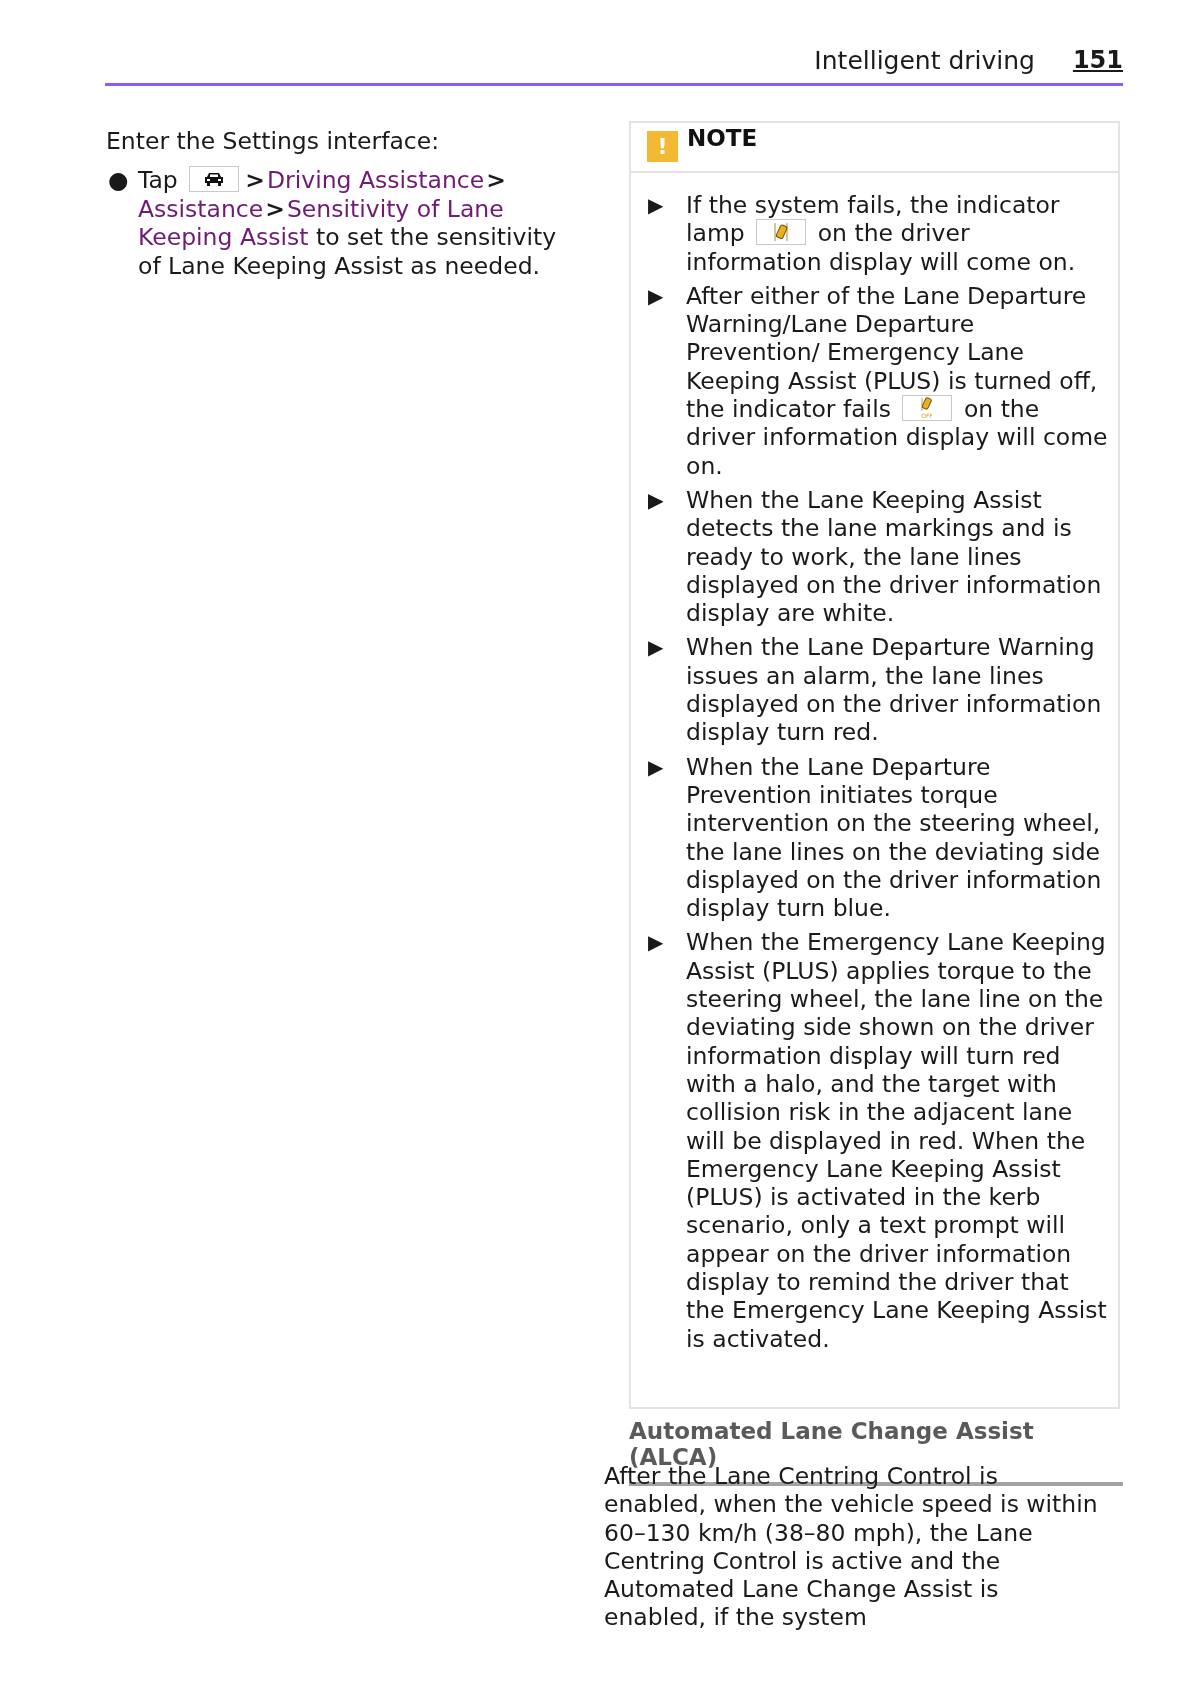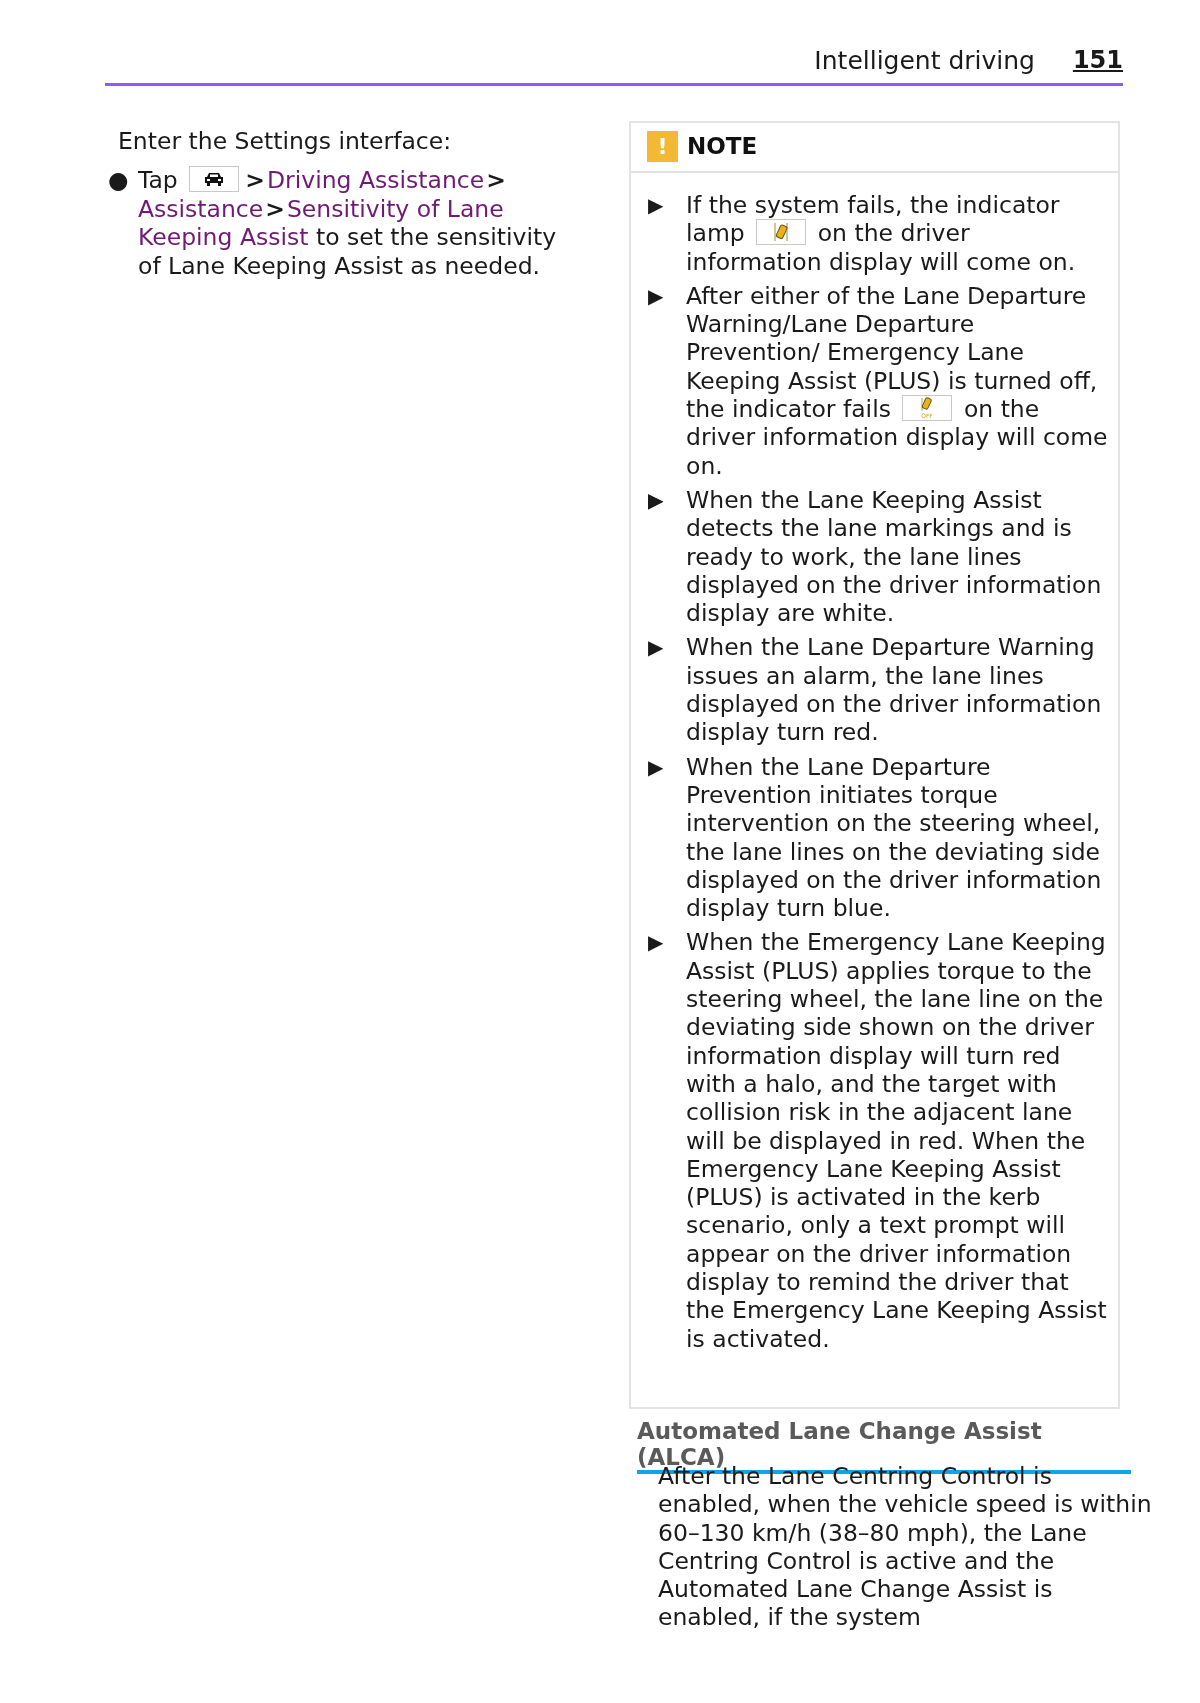--- a/index.html
+++ b/index.html
@@ -5,45 +5,45 @@
   html, body { margin:0; padding:0; background:#ffffff; }
   body { width:1200px; height:1703px; position:relative; overflow:hidden;
          font-family:"DejaVu Sans", "Liberation Sans", sans-serif; color:#1a1a1a; }
   .page-header { position:absolute; left:105px; top:40px; width:1018px; height:43px;
                  border-bottom:3px solid #8b5cf6; }
   .page-header .section { position:absolute; right:88px; top:6px; font-size:25px; color:#1a1a1a; }
   .page-header .pageno { position:absolute; right:0; top:6px; font-size:24px; font-weight:bold;text-decoration:underline; }
 
   .left-col { position:absolute; left:106px; top:119px; width:480px; }
   .left-col h3 { margin:0; font-size:23px; line-height:28px; font-weight:bold; }
-  .left-col .intro { margin:8px 0 0 12px; font-size:23.5px; line-height:29px; }
+  .left-col .intro { margin:8px 0 0 0; font-size:23.5px; line-height:29px; }
   .bullet-list { list-style:none; margin:10px 0 0 0; padding:0; }
   .bullet-list li { position:relative; padding-left:32px; font-size:23.5px; line-height:28.5px; }
   .bullet-list li .dot { position:absolute; left:2px; top:0; }
   .path-item { color:#701a75; }
   .chev { display:inline-block; font-style:normal; color:#1a1a1a; margin:0 2px; font-weight:bold; }
   .inline-icon { display:inline-block; vertical-align:-4px; border:1.5px solid #c9c9c9;
                  width:48px; height:24px; margin:0 4px; position:relative; background:#fff; }
   .inline-icon svg { position:absolute; left:50%; top:50%; transform:translate(-50%,-50%); }
 
   .note-box { position:absolute; left:629px; top:121px; width:487px; height:1284px;
               border:2px solid #e3e3e3; box-sizing:content-box; }
   .note-head { height:48px; border-bottom:2px solid #e3e3e3; position:relative; }
   .note-head .warn { position:absolute; left:16px; top:8px; width:31px; height:31px;
                      background:#f3b935; color:#fff; font-weight:bold; font-size:22px;
                      text-align:center; line-height:31px; }
-  .note-head .title { position:absolute; left:56px; top:10px; font-size:23px; font-weight:bold; color:#111; }
+  .note-head .title { position:absolute; left:56px; top:2px; font-size:23px; font-weight:bold; color:#111; }
   .note-list { list-style:none; margin:0; padding:18px 10px 0 55px; }
   .note-list li { position:relative; font-size:23.5px; line-height:28.3px; margin-bottom:6px; }
   .note-list li .tri { position:absolute; left:-38px; top:0; font-size:20px; }
 
   .alca-head { position:absolute; left:629px; top:1418px; width:494px;
-               border-bottom:4px solid #0ea5e9; padding-bottom:0;
-               font-size:23px; font-weight:bold; color:#5a5a5a;margin-left:8px; }
-  .alca-body { position:absolute; left:658px; top:1462px; width:494px;
+               border-bottom:4px solid #a3a3a3; padding-bottom:12px;
+               font-size:23px; font-weight:bold; color:#5a5a5a; }
+  .alca-body { position:absolute; left:604px; top:1462px; width:494px;
                font-size:23.5px; line-height:28.3px; }
 </style>
 </head>
 <body>
 
 <div class="page-header">
   <span class="section">Intelligent driving</span>
   <span class="pageno">151</span>
 </div>
 

